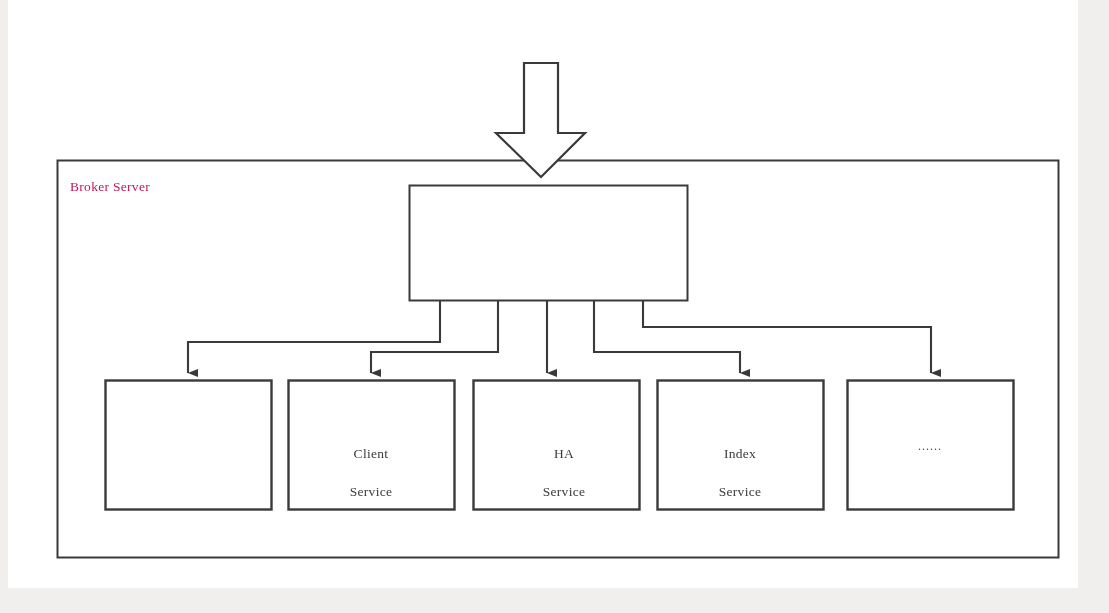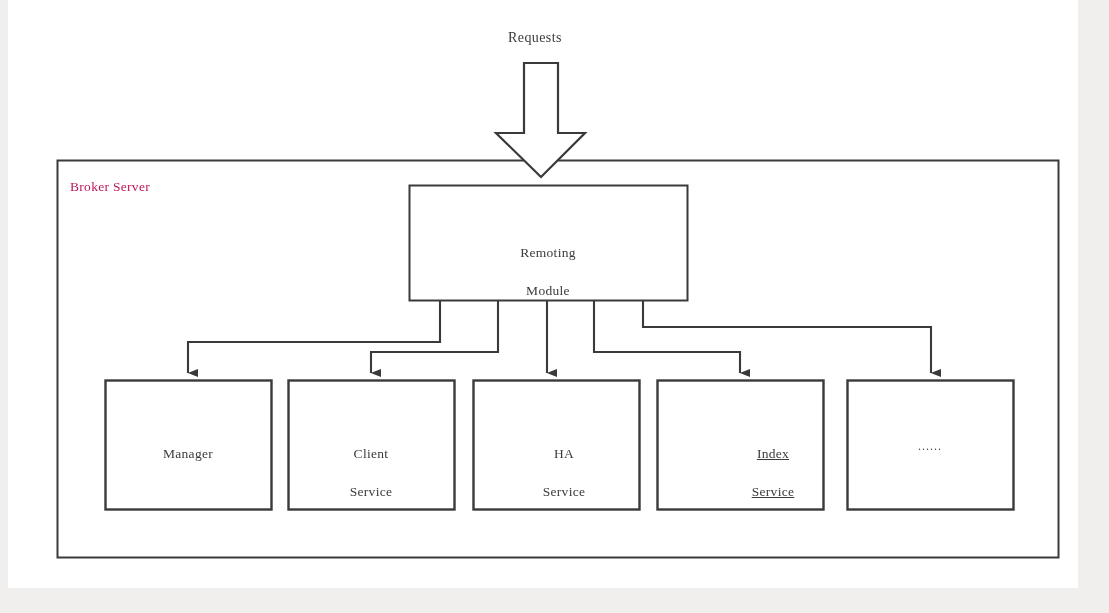--- a/index.html
+++ b/index.html
@@ -103,43 +103,37 @@
       <path d="M643,301 L643,327 L931,327 L931,373" stroke-width="2.1" marker-end="url(#arrowTri)"></path>
 
       <rect x="105.5" y="380.5" width="166" height="129" stroke-width="2.4" fill="#ffffff"></rect>
       <rect x="288.5" y="380.5" width="166" height="129" stroke-width="2.4" fill="#ffffff"></rect>
       <rect x="473.5" y="380.5" width="166" height="129" stroke-width="2.4" fill="#ffffff"></rect>
       <rect x="657.5" y="380.5" width="166" height="129" stroke-width="2.4" fill="#ffffff"></rect>
       <rect x="847.5" y="380.5" width="166" height="129" stroke-width="2.4" fill="#ffffff"></rect>
     </g>
   </svg>
 
-  <div id="requests-label">Requests</div>
 
   <div id="broker-label">Broker Server</div>
 
-  <div class="node-label" style="left:409px; top:224px; width:278px;">
-    <div>Remoting</div>
-    <div>Module</div>
-  </div>
 
   <div class="node-label" style="left:105px; top:425px; width:166px;">
-    <div>Manager</div>
   </div>
 
   <div class="node-label" style="left:288px; top:425px; width:166px;">
     <div>Client</div>
     <div>Service</div>
   </div>
 
   <div class="node-label" style="left:473px; top:425px; width:166px;padding-left:8px;">
     <div>HA</div>
     <div>Service</div>
   </div>
 
-  <div class="node-label" style="left:690px; top:425px; width:166px;text-decoration:underline;">
+  <div class="node-label" style="left:657px; top:425px; width:166px;">
     <div>Index</div>
     <div>Service</div>
   </div>
 
   <div class="node-label ellipsis-label" style="left:847px; top:437px; width:166px;">......</div>
 
 </div>
 
 </body></html>

